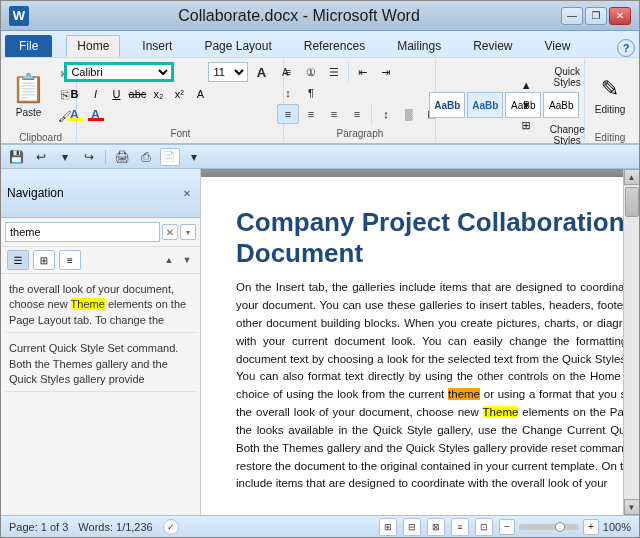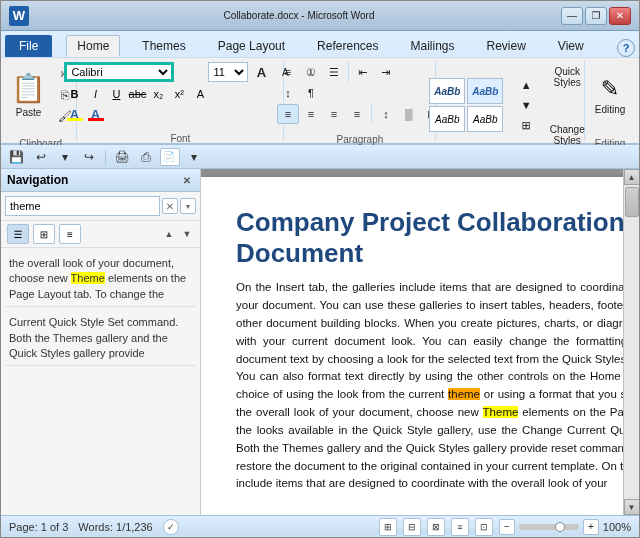--- a/index.html
+++ b/index.html
@@ -29,21 +29,21 @@
       border-radius: 2px;
       color: white;
       font-weight: bold;
       font-size: 13px;
       display: flex; align-items: center; justify-content: center;
       margin-right: 8px;
     }
     .title-bar-text {
       flex: 1;
       text-align: center;
-      font-size: 10px;
+      font-size: 16px;
       color: #1a1a1a;
     }
     .title-bar-buttons {
       display: flex; gap: 2px;
     }
     .tb-btn {
       width: 22px; height: 18px;
       border: 1px solid #7a9cbf;
       border-radius: 3px;
       display: flex; align-items: center; justify-content: center;
@@ -125,21 +125,21 @@
 
     .ribbon-group-content {
       display: flex;
       flex: 1;
       align-items: center;
       gap: 2px;
     }
     .ribbon-group-label {
       font-size: 10px;
       color: #555;
-      margin-top: 10px;
+      margin-top: 4px;
       text-align: center;
     }
 
     .big-btn {
       display: flex;
       flex-direction: column;
       align-items: center;
       justify-content: center;
       padding: 4px 6px;
       cursor: pointer;
@@ -212,23 +212,23 @@
     .nav-pane {
       width: 200px;
       background: #f5f5f5;
       border-right: 1px solid #c8c8c8;
       display: flex;
       flex-direction: column;
       flex-shrink: 0;
     }
     .nav-header {
       background: linear-gradient(to bottom, #ddeeff, #c8ddf0);
-      padding: 4px 6px;
+      padding: 17px 6px;
       font-size: 12px;
-      font-weight: bold;
+      font-weight: normal;
       display: flex;
       align-items: center;
       justify-content: space-between;
       border-bottom: 1px solid #a8c0d8;
     }
     .nav-header-btns { display: flex; gap: 2px; }
     .nav-close-btn {
       width: 14px; height: 14px;
       display: flex; align-items: center; justify-content: center;
       cursor: pointer; font-size: 10px; color: #555;
@@ -455,21 +455,21 @@
       <div class="tb-btn">❐</div>
       <div class="tb-btn close">✕</div>
     </div>
   </div>
 
   <div class="ribbon">
 
     <div class="tab-row">
       <div class="file-tab">File</div>
       <div class="ribbon-tab active">Home</div>
-      <div class="ribbon-tab">Themes</div>
+      <div class="ribbon-tab">Insert</div>
       <div class="ribbon-tab">Page Layout</div>
       <div class="ribbon-tab">References</div>
       <div class="ribbon-tab">Mailings</div>
       <div class="ribbon-tab">Review</div>
       <div class="ribbon-tab">View</div>
       <div class="help-btn">?</div>
     </div>
 
     <div class="ribbon-content">
 
@@ -547,21 +547,21 @@
             <div class="small-btn">▒</div>
             <div class="small-btn">⊞</div>
           </div>
         </div>
         <div class="ribbon-group-label">Paragraph</div>
       </div>
 
       <div class="ribbon-group" style="min-width:120px;">
         <div class="ribbon-group-content" style="align-items:center; gap:6px;">
 
-          <div style="display:flex;flex-direction:column;gap:2px;width:80px;font-style:italic;">
+          <div style="display:flex;flex-direction:row;gap:2px;width:80px;">
             <div style="display:flex;gap:2px;">
               <div style="width:36px;height:26px;border:1px solid #a8c0d8;background:white;display:flex;align-items:center;justify-content:center;cursor:pointer;font-size:10px;color:#1f497d;font-weight:bold;">AaBb</div>
               <div style="width:36px;height:26px;border:1px solid #a8c0d8;background:#ddeeff;display:flex;align-items:center;justify-content:center;cursor:pointer;font-size:10px;color:#2b5fa8;font-weight:bold;">AaBb</div>
             </div>
             <div style="display:flex;gap:2px;">
               <div style="width:36px;height:26px;border:1px solid #a8c0d8;background:white;display:flex;align-items:center;justify-content:center;cursor:pointer;font-size:10px;">AaBb</div>
               <div style="width:36px;height:26px;border:1px solid #a8c0d8;background:white;display:flex;align-items:center;justify-content:center;cursor:pointer;font-size:10px;">AaBb</div>
             </div>
           </div>
           <div style="display:flex;flex-direction:column;justify-content:space-between;height:60px;">

